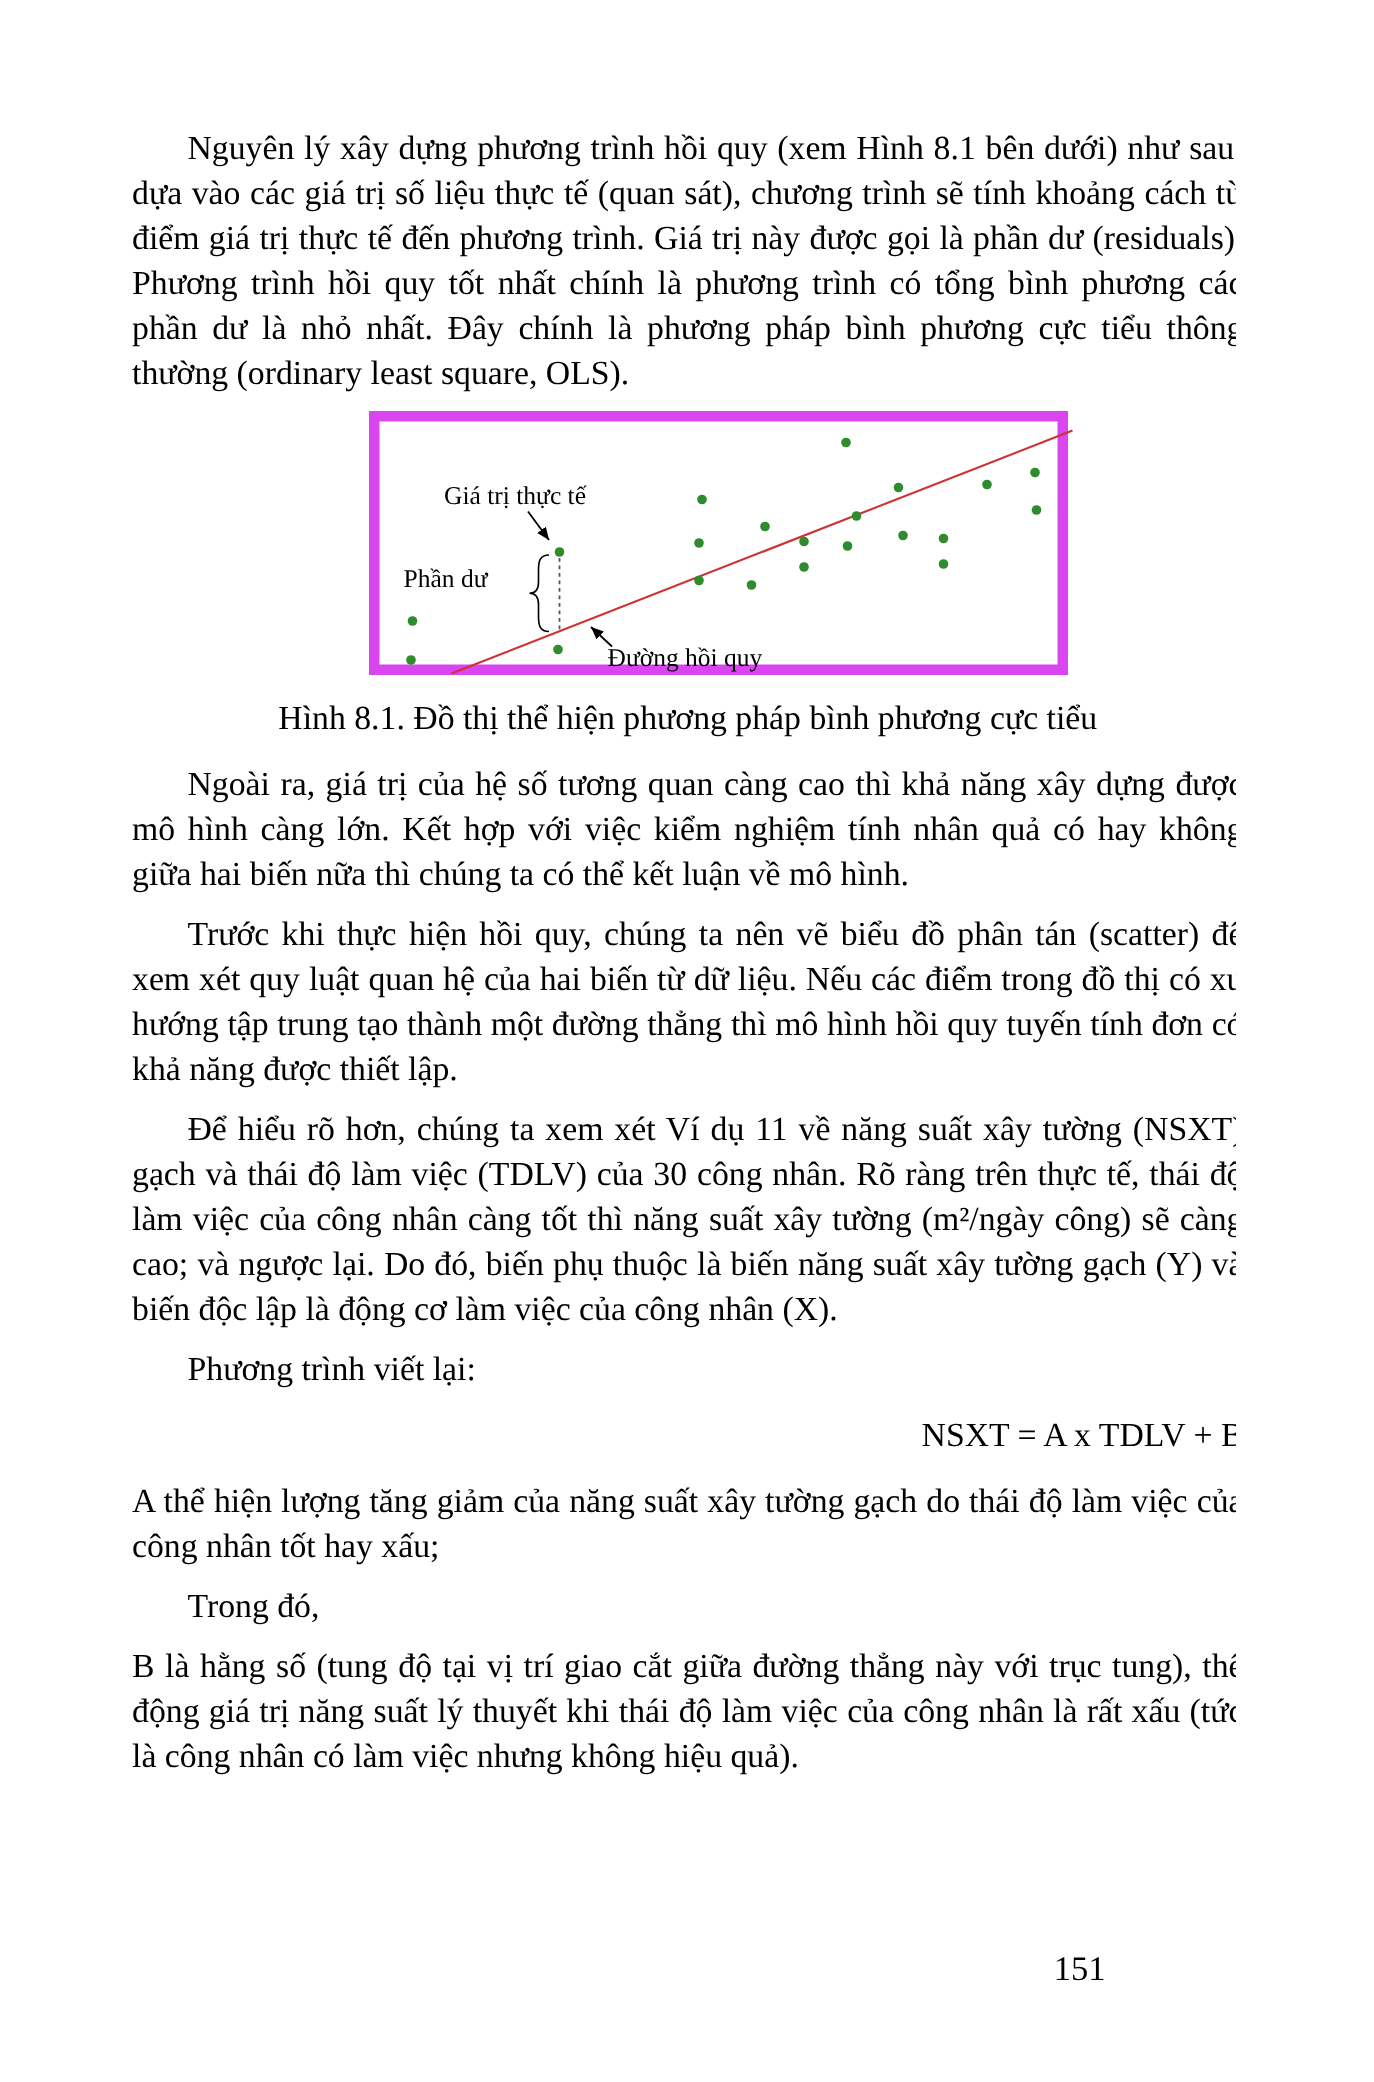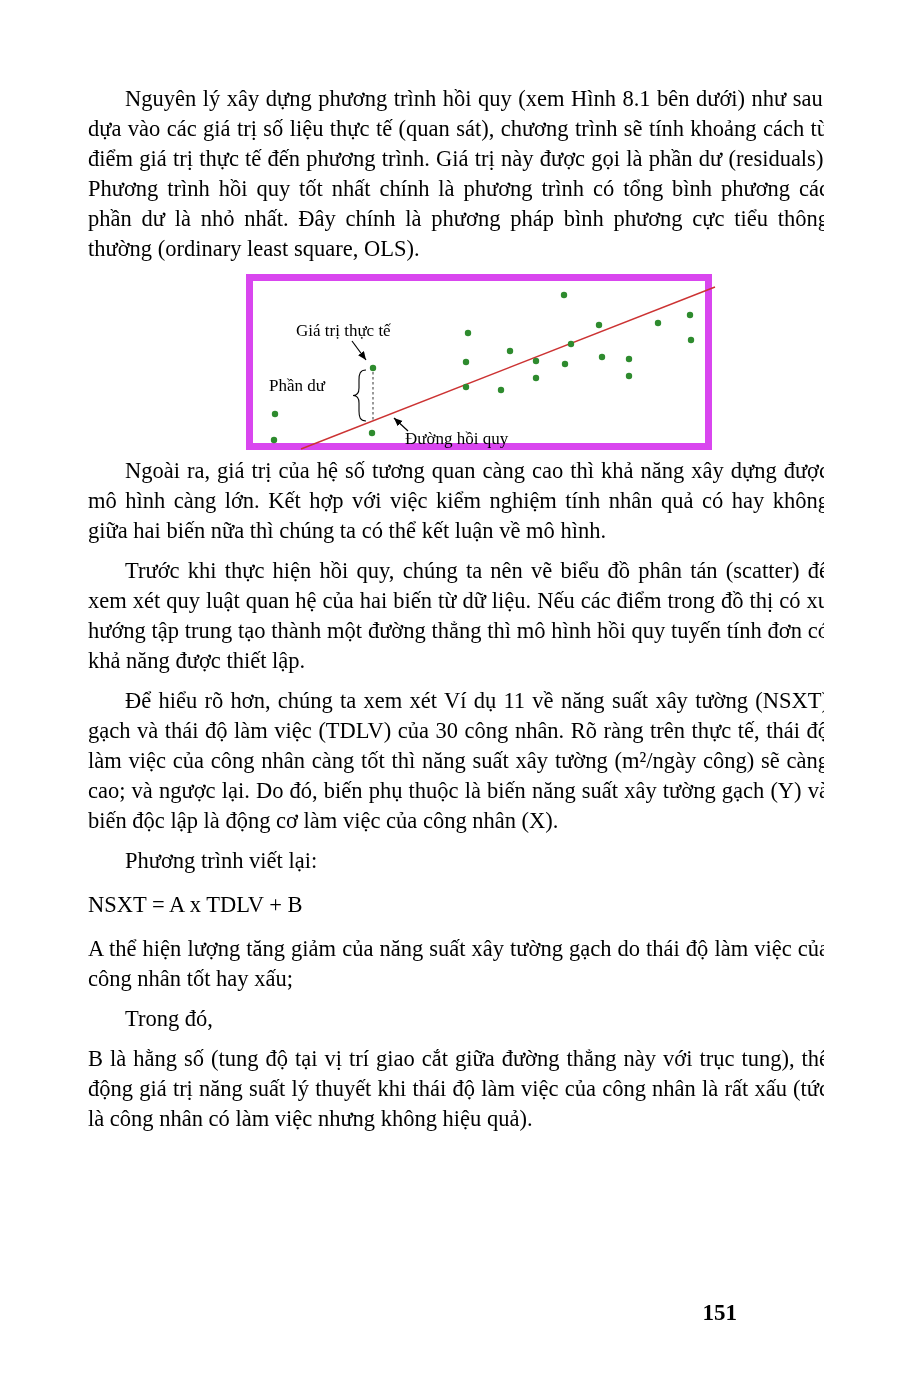--- a/index.html
+++ b/index.html
@@ -39,34 +39,34 @@
   .figure svg { display: block; }
   .caption {
     font-size: 22.5px;
     line-height: 30px;
     text-align: center;
     margin: 14px 0 14px 0;
   }
   .equation {
     font-size: 22.5px;
     line-height: 30px;
-    text-align: left;
+    text-align: right;
     margin: 14px 0 14px 0;
   }
   .fig-label {
     font-family: "Liberation Serif", serif;
     font-size: 17px;
     fill: #000000;
   }
   .page-number {
     position: absolute;
     top: 1300px;
     right: 87px;
     font-size: 23px;
-    font-weight: bold;
+    font-weight: normal;
   }
 </style>
 </head>
 <body>
 
 <div class="page">
   <div class="content">
 
     <p class="body-text indent">Nguyên lý xây dựng phương trình hồi quy (xem Hình 8.1 bên dưới) như sau: dựa vào các giá trị số liệu thực tế (quan sát), chương trình sẽ tính khoảng cách từ điểm giá trị thực tế đến phương trình. Giá trị này được gọi là phần dư (residuals). Phương trình hồi quy tốt nhất chính là phương trình có tổng bình phương các phần dư là nhỏ nhất. Đây chính là phương pháp bình phương cực tiểu thông thường (ordinary least square, OLS).</p>
 
@@ -111,20 +111,21 @@
         <text class="fig-label" x="43" y="55">Giá trị thực tế</text>
         <line x1="99" y1="60" x2="113" y2="79" stroke="#000000" stroke-width="1.2" marker-end="url(#arrowhead)"></line>
 
         <text class="fig-label" x="16" y="110">Phần dư</text>
 
         <text class="fig-label" x="152" y="163">Đường hồi quy</text>
         <line x1="155" y1="150" x2="141" y2="137" stroke="#000000" stroke-width="1.2" marker-end="url(#arrowhead)"></line>
       </svg>
     </figure>
 
+    <p class="caption">Hình 8.1. Đồ thị thể hiện phương pháp bình phương cực tiểu</p>
 
     <p class="body-text indent">Ngoài ra, giá trị của hệ số tương quan càng cao thì khả năng xây dựng được mô hình càng lớn. Kết hợp với việc kiểm nghiệm tính nhân quả có hay không giữa hai biến nữa thì chúng ta có thể kết luận về mô hình.</p>
 
     <p class="body-text indent">Trước khi thực hiện hồi quy, chúng ta nên vẽ biểu đồ phân tán (scatter) để xem xét quy luật quan hệ của hai biến từ dữ liệu. Nếu các điểm trong đồ thị có xu hướng tập trung tạo thành một đường thẳng thì mô hình hồi quy tuyến tính đơn có khả năng được thiết lập.</p>
 
     <p class="body-text indent"><span>Để hiểu rõ hơn, chúng ta xem xét </span><span class="bold">Ví dụ 11</span><span> về năng suất xây tường (NSXT) gạch và thái độ làm việc (TDLV) của 30 công nhân. Rõ ràng trên thực tế, thái độ làm việc của công nhân càng tốt thì năng suất xây tường (m²/ngày công) sẽ càng cao; và ngược lại. Do đó, biến phụ thuộc là biến năng suất xây tường gạch (Y) và biến độc lập là động cơ làm việc của công nhân (X).</span></p>
 
     <p class="body-text indent">Phương trình viết lại:</p>
 
     <p class="equation">NSXT = A x TDLV + B</p>

